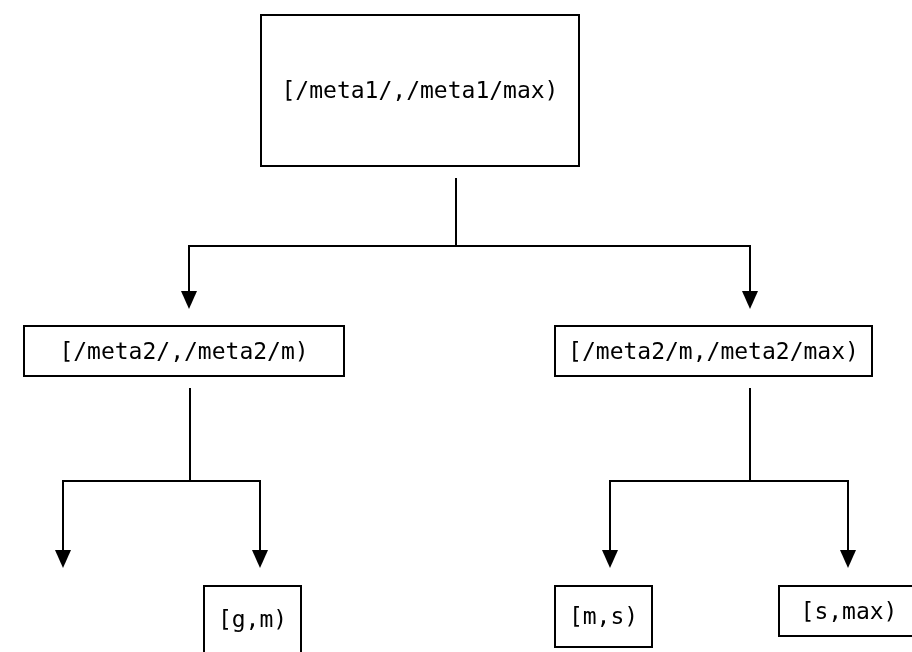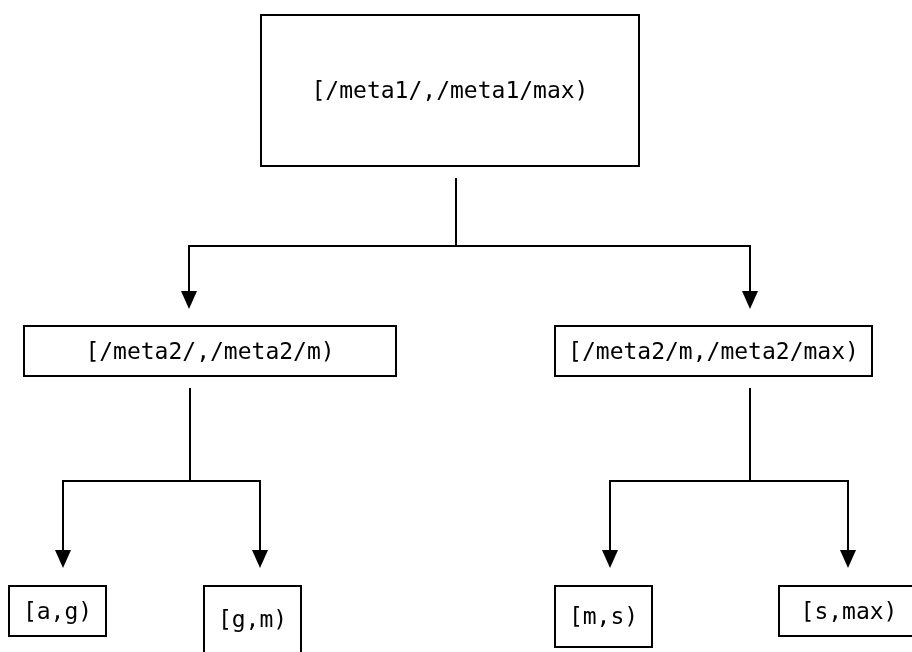--- a/index.html
+++ b/index.html
@@ -40,22 +40,22 @@
     align-items: center;
     justify-content: center;
   }
   .node .label {
     font-size: 23px;
     line-height: 1;
     color: #000000;
     white-space: pre;
   }
   
-  .n-root   { left: 260px; top: 14px;  width: 380px; height: 153px; }
-  .n-bleft  { left: 23px;  top: 325px; width: 374px; height: 52px; }
+  .n-root   { left: 260px; top: 14px;  width: 320px; height: 153px; }
+  .n-bleft  { left: 23px;  top: 325px; width: 322px; height: 52px; }
   .n-bright { left: 554px; top: 325px; width: 319px; height: 52px; }
   .n-leaf1  { left: 8px;   top: 585px; width: 99px;  height: 52px; }
   .n-leaf2  { left: 203px; top: 585px; width: 99px;  height: 69px; }
   .n-leaf3  { left: 554px; top: 585px; width: 99px;  height: 63px; }
   .n-leaf4  { left: 778px; top: 585px; width: 142px; height: 52px; }
 </style>
 </head>
 <body>
 
 <div class="canvas">
@@ -89,23 +89,20 @@
   </div>
 
   <div class="node n-bleft">
     <span class="label">[/meta2/,/meta2/m)</span>
   </div>
 
   <div class="node n-bright">
     <span class="label">[/meta2/m,/meta2/max)</span>
   </div>
 
-  <div class="node n-leaf1">
-    <span class="label">[a,g)</span>
-  </div>
 
   <div class="node n-leaf2">
     <span class="label">[g,m)</span>
   </div>
 
   <div class="node n-leaf3">
     <span class="label">[m,s)</span>
   </div>
 
   <div class="node n-leaf4">

